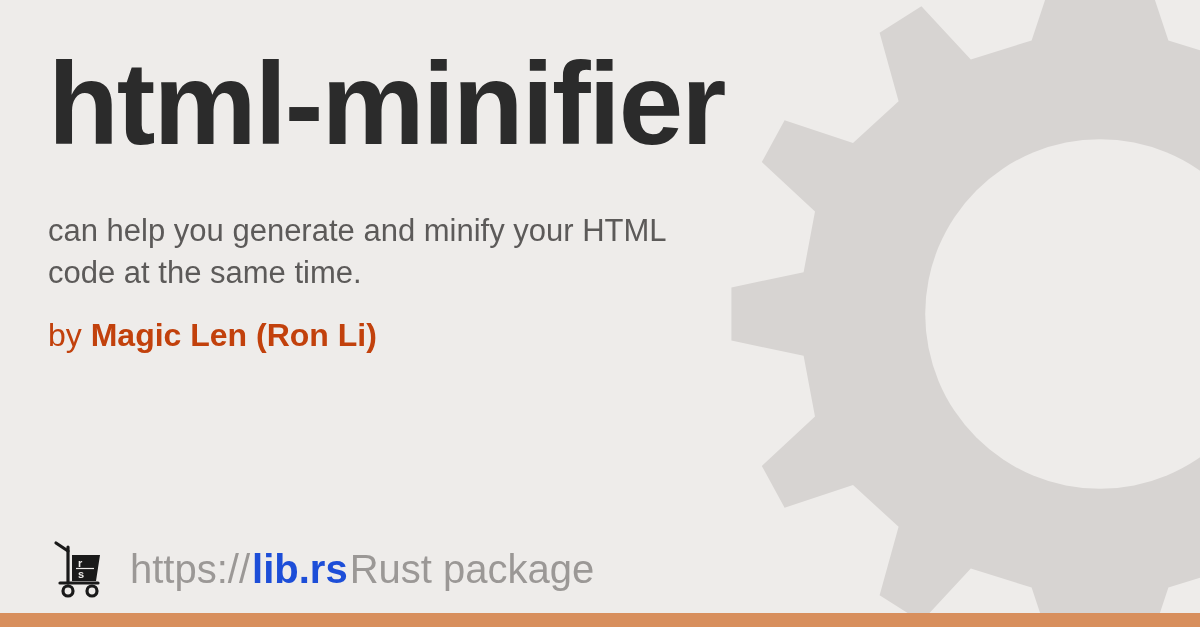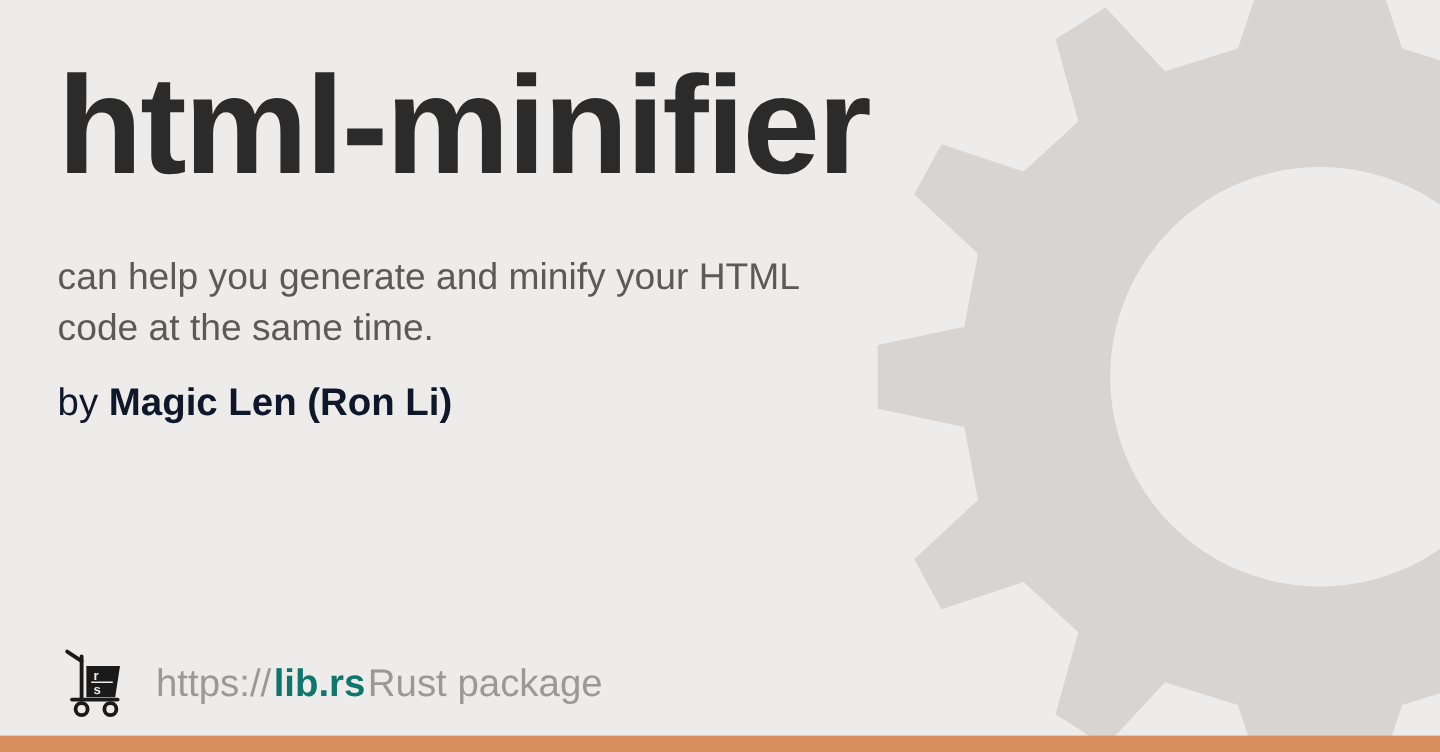--- a/index.html
+++ b/index.html
@@ -39,43 +39,43 @@
   .description {
     font-size: 31px;
     line-height: 1.35;
     color: #5c5a59;
     max-width: 620px;
     margin-bottom: 24px;
     font-weight: 400;
   }
   .byline {
     font-size: 32px;
-    color: #0f172a;
+    color: #c2410c;
     margin-bottom: 8px;
   }
   .byline .by-label { font-weight: 400; }
   .byline .author { font-weight: 700; }
   .footer {
     margin-top: auto;
     display: flex;
     align-items: center;
     gap: 18px;
     padding-bottom: 26px;
   }
   .logo { width: 64px; height: 64px; flex-shrink: 0; }
   .logo svg { width: 100%; height: 100%; }
   .url-block {
-    font-size: 32px;
+    font-size: 40px;
     color: #9b9896;
     display: flex;
     align-items: baseline;
     gap: 0;
     font-weight: 400;
   }
-  .url-host { color: #0f766e; font-weight: 700; margin: 0 2px; }
+  .url-host { color: #1d4ed8; font-weight: 700; margin: 0 2px; }
   .url-suffix { margin-left: 0; }
   .bottom-bar {
     position: absolute;
     left: 0; right: 0; bottom: 0;
     height: 14px;
     background: #d88f5d;
     z-index: 2;
   }
 </style>
 </head>

